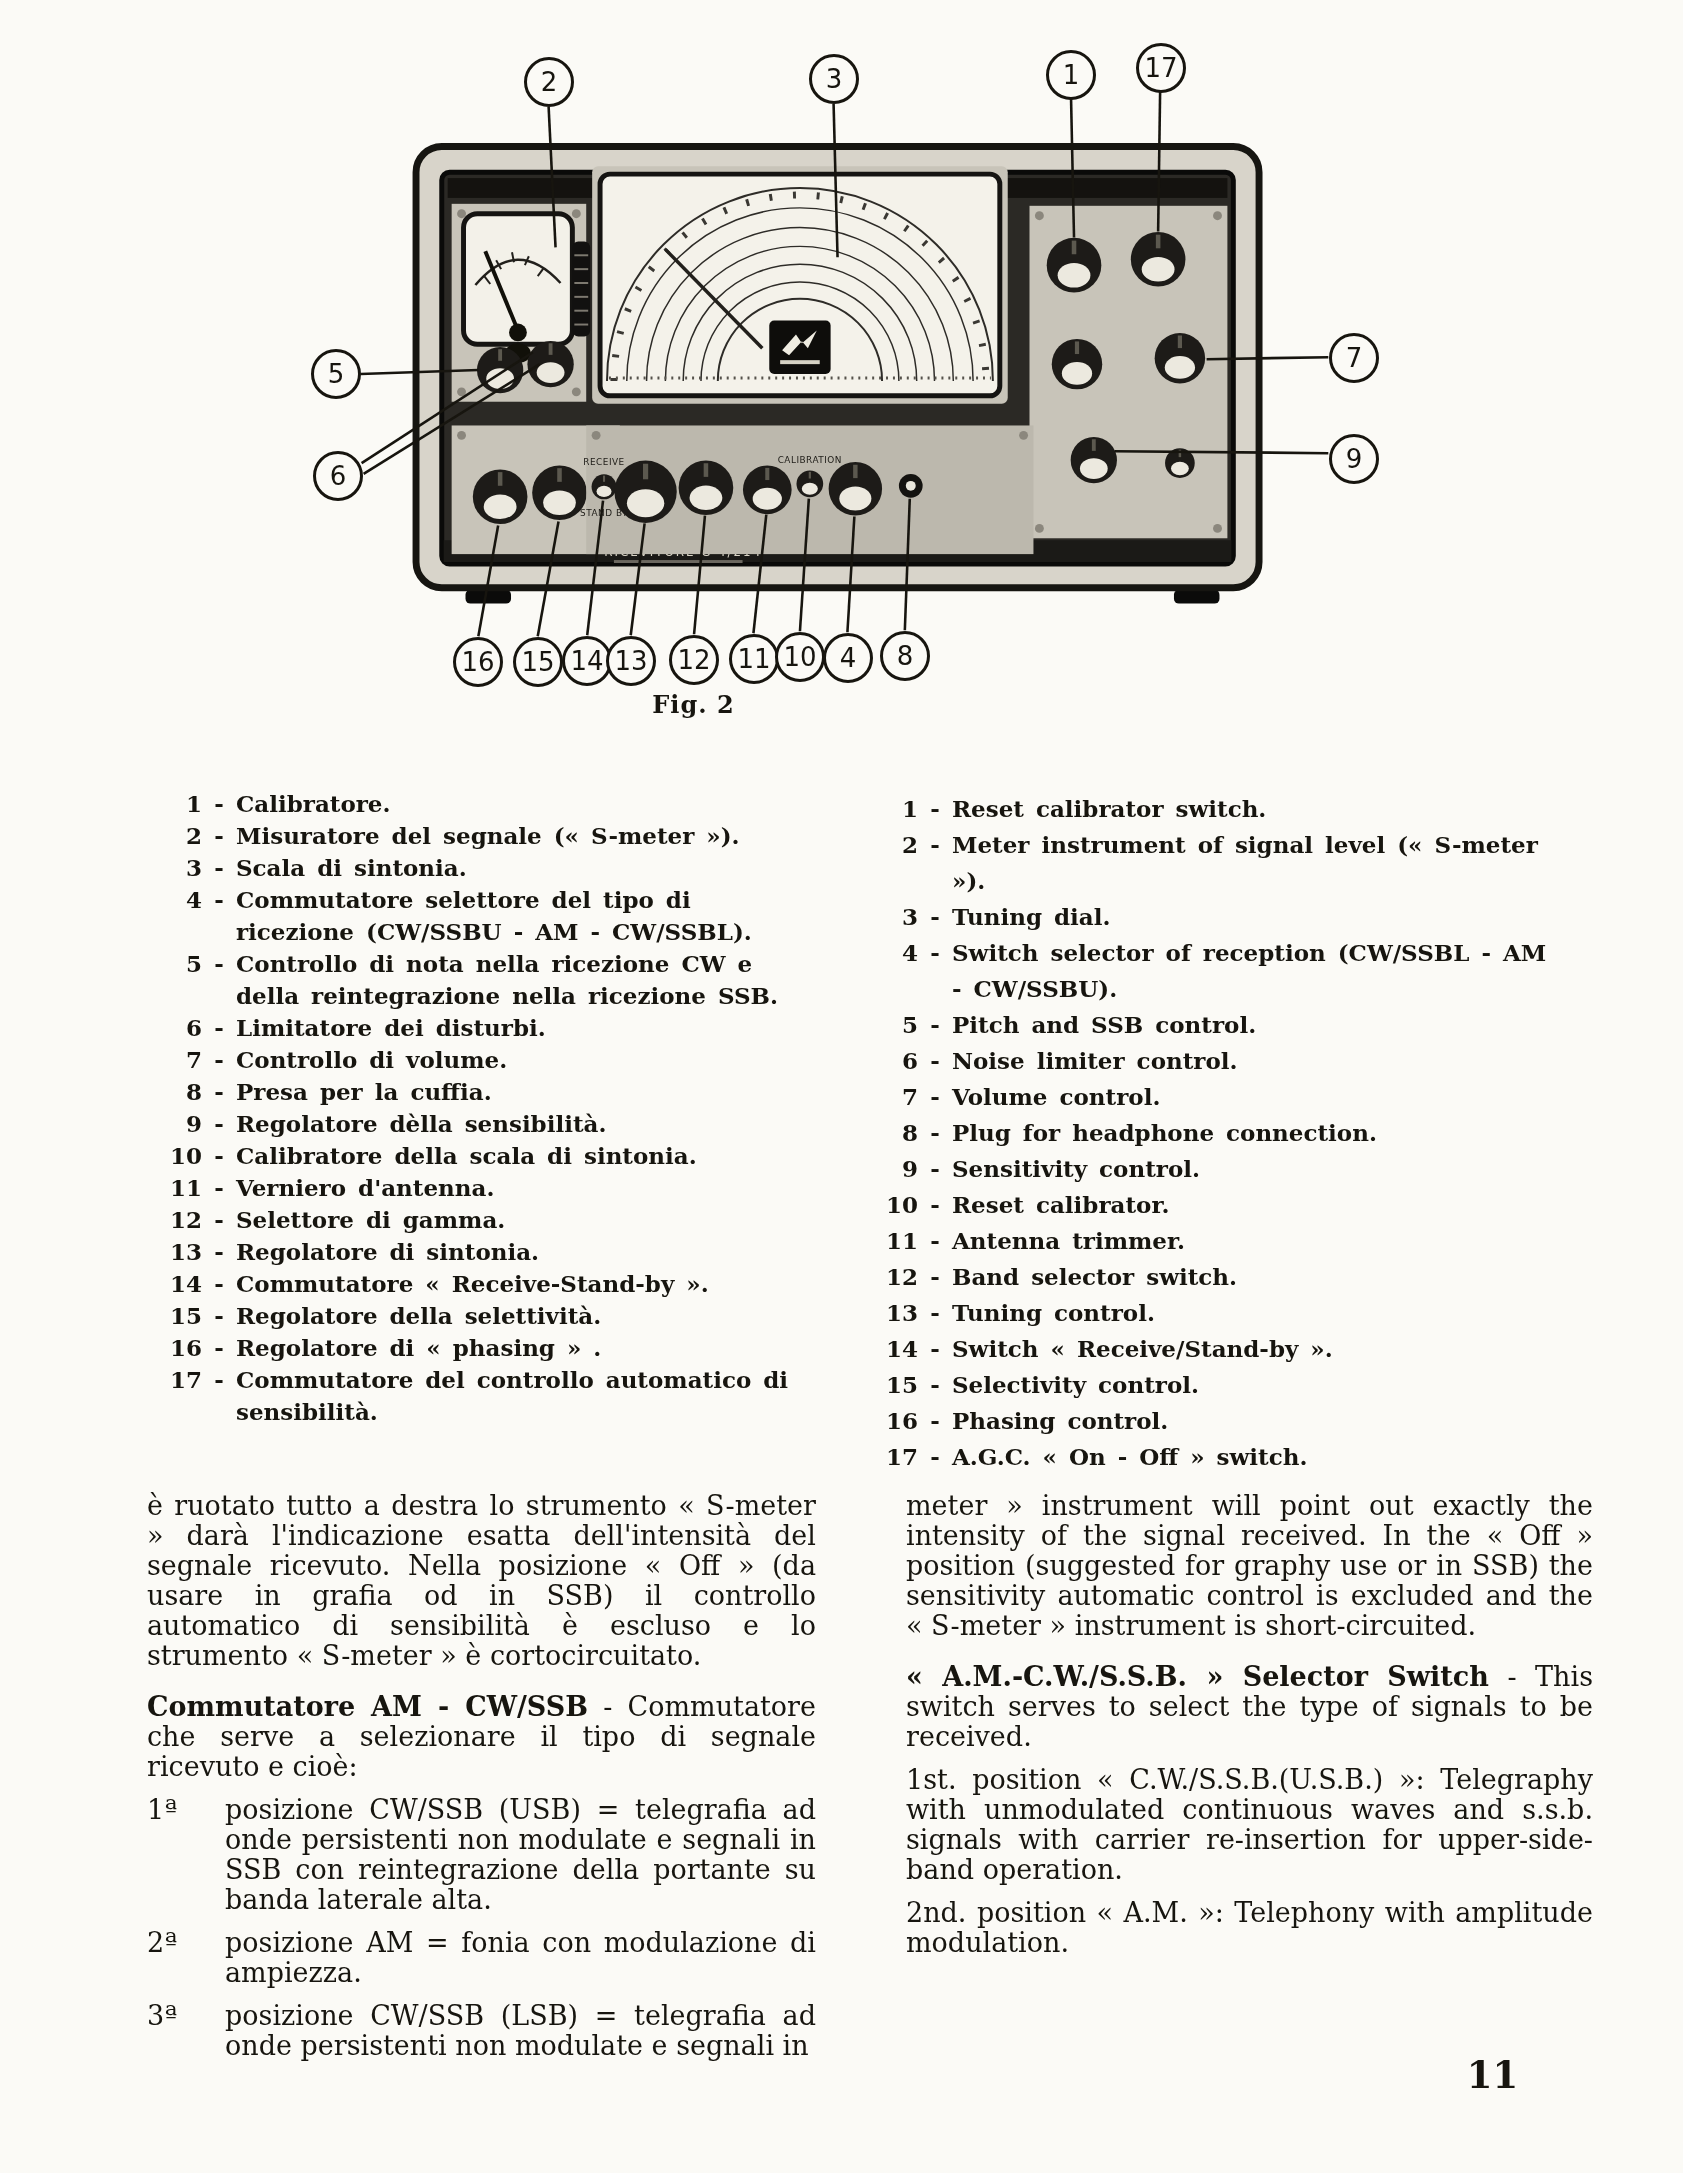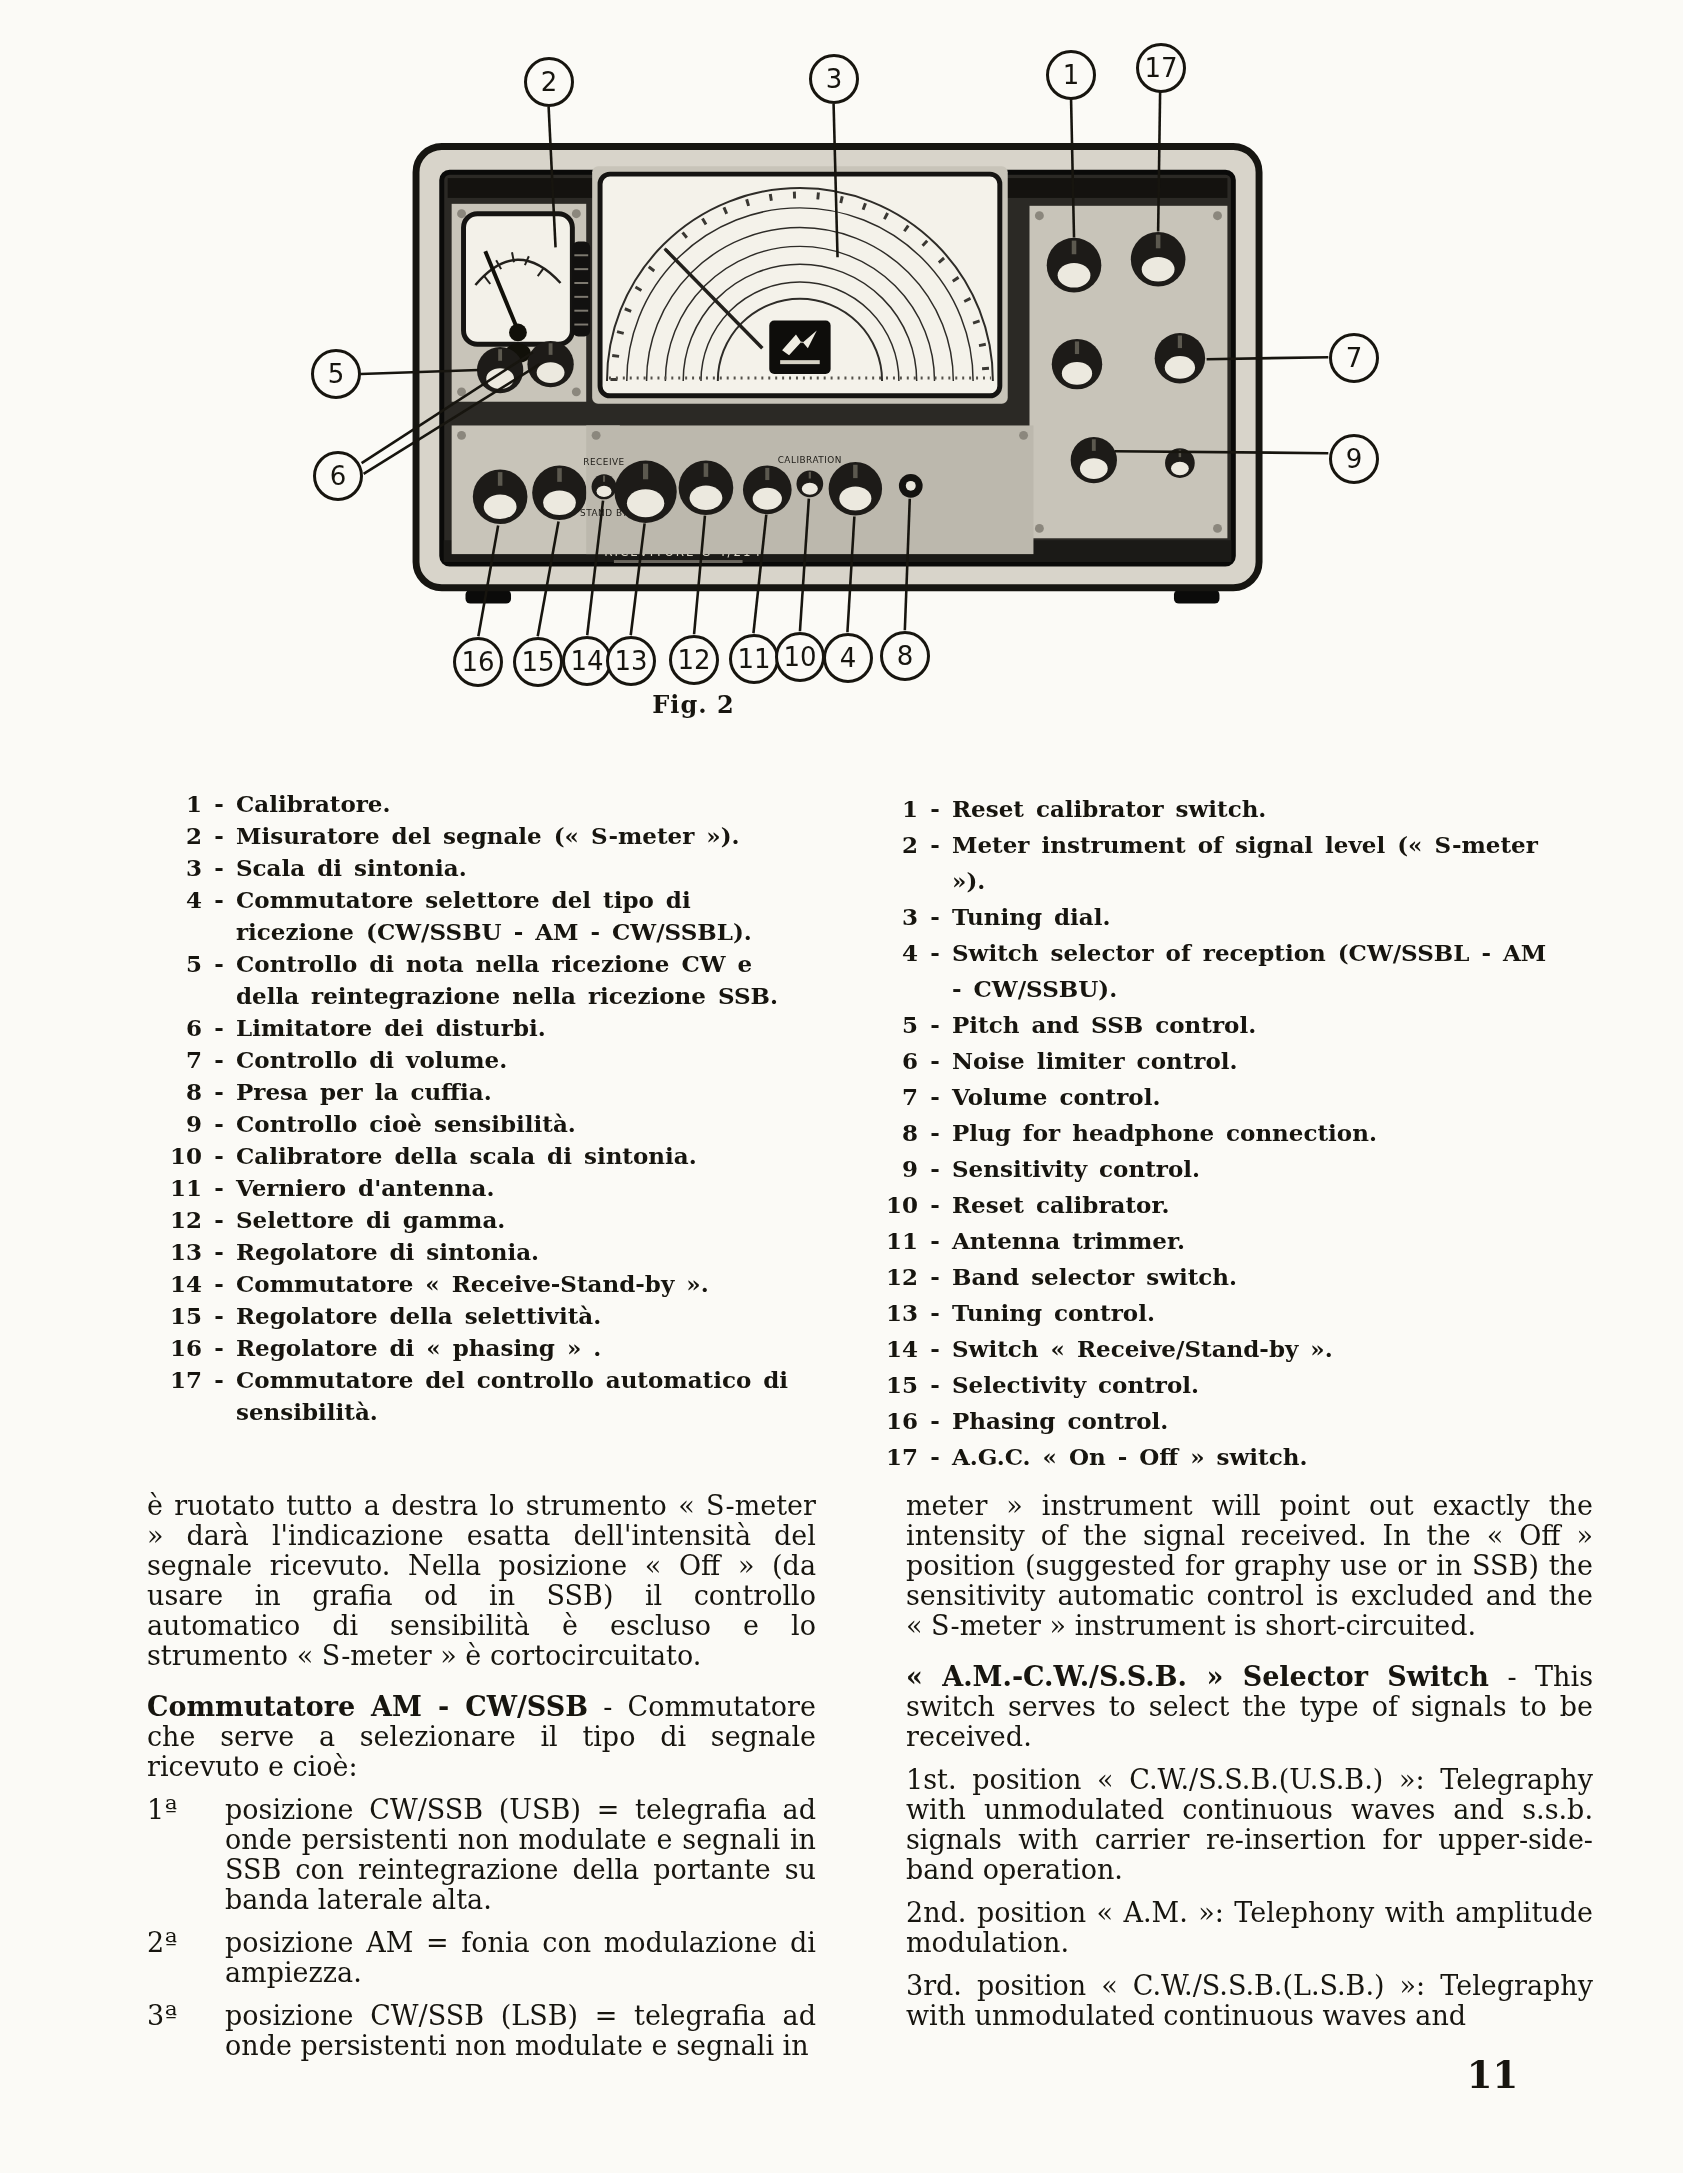--- a/index.html
+++ b/index.html
@@ -238,21 +238,21 @@
         <span class="t">Controllo di volume.</span>
       </div>
     <div class="row">
         <span class="n">8</span>
         <span class="d">-</span>
         <span class="t">Presa per la cuffia.</span>
       </div>
     <div class="row">
         <span class="n">9</span>
         <span class="d">-</span>
-        <span class="t">Controllo cioè sensibilità.</span>
+        <span class="t">Regolatore dèlla sensibilità.</span>
       </div>
     <div class="row">
         <span class="n">10</span>
         <span class="d">-</span>
         <span class="t">Calibratore della scala di sintonia.</span>
       </div>
     <div class="row">
         <span class="n">11</span>
         <span class="d">-</span>
         <span class="t">Verniero d'antenna.</span>
@@ -392,18 +392,17 @@
         <span class="bn">3ª</span>
         <span class="bt">posizione CW/SSB (LSB) = telegrafia ad onde persistenti non modulate e segnali in</span>
       </div>
   </div>
 
   <div class="bodycol body-right">
     <p>meter » instrument will point out exactly the intensity of the signal received. In the « Off » position (suggested for graphy use or in SSB) the sensitivity automatic control is excluded and the « S-meter » instrument is short-circuited.</p>
     <p class="p-gap"><b>« A.M.-C.W./S.S.B. » Selector Switch</b><span> - This switch serves to select the type of signals to be received.</span></p>
     <p class="item-gap">1st. position « C.W./S.S.B.(U.S.B.) »: Telegraphy with unmodulated continuous waves and s.s.b. signals with carrier re-insertion for upper-side-band operation.</p>
     <p class="item-gap">2nd. position « A.M. »: Telephony with amplitude modulation.</p>
-    <p class="item-gap">3rd. position « C.W./S.S.B.(L.S.B.) »: Telegraphy with unmodulated continuous waves and</p>
   </div>
 
   <div class="page-number">11</div>
 </div>
 
 
 </body></html>

